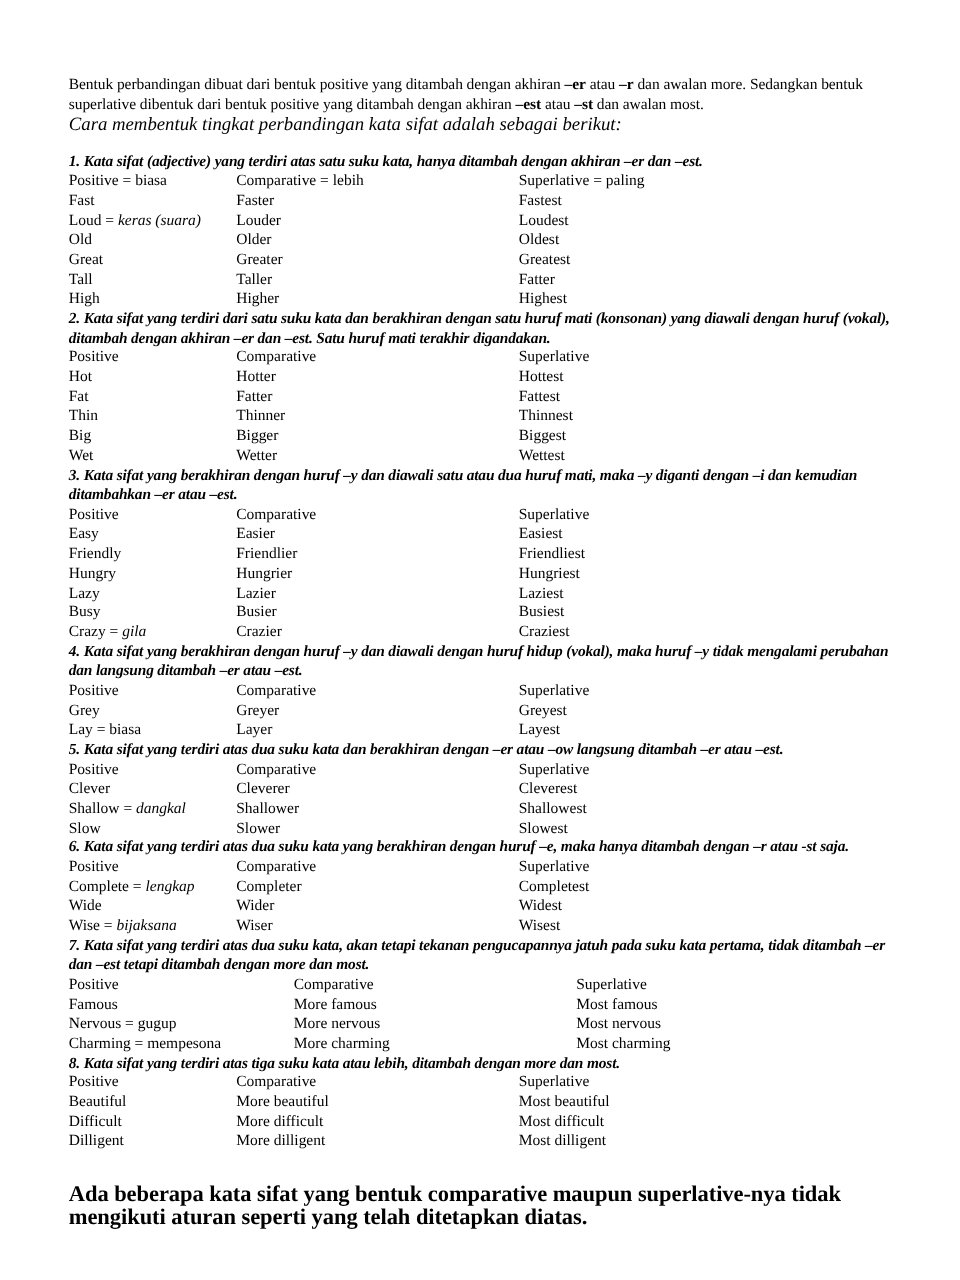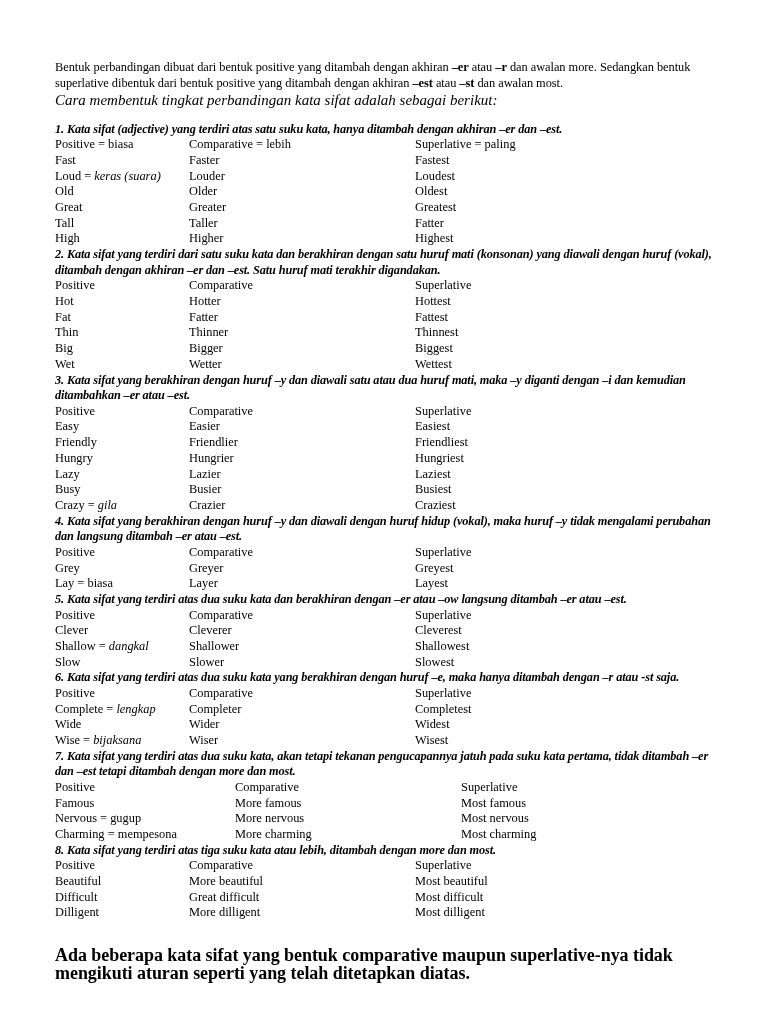--- a/index.html
+++ b/index.html
@@ -356,21 +356,21 @@
             <td><span class="hdr-txt">Comparative</span></td>
             <td><span class="hdr-txt">Superlative</span></td>
           </tr>
           <tr>
             <td><span>Beautiful</span></td>
             <td><span>More beautiful</span></td>
             <td><span>Most beautiful</span></td>
           </tr>
           <tr>
             <td><span>Difficult</span></td>
-            <td><span>Great difficult</span></td>
+            <td><span>More difficult</span></td>
             <td><span>Most difficult</span></td>
           </tr>
           <tr>
             <td><span>Dilligent</span></td>
             <td><span>More dilligent</span></td>
             <td><span>Most dilligent</span></td>
           </tr>
         </tbody>
       </table>
     </div>

